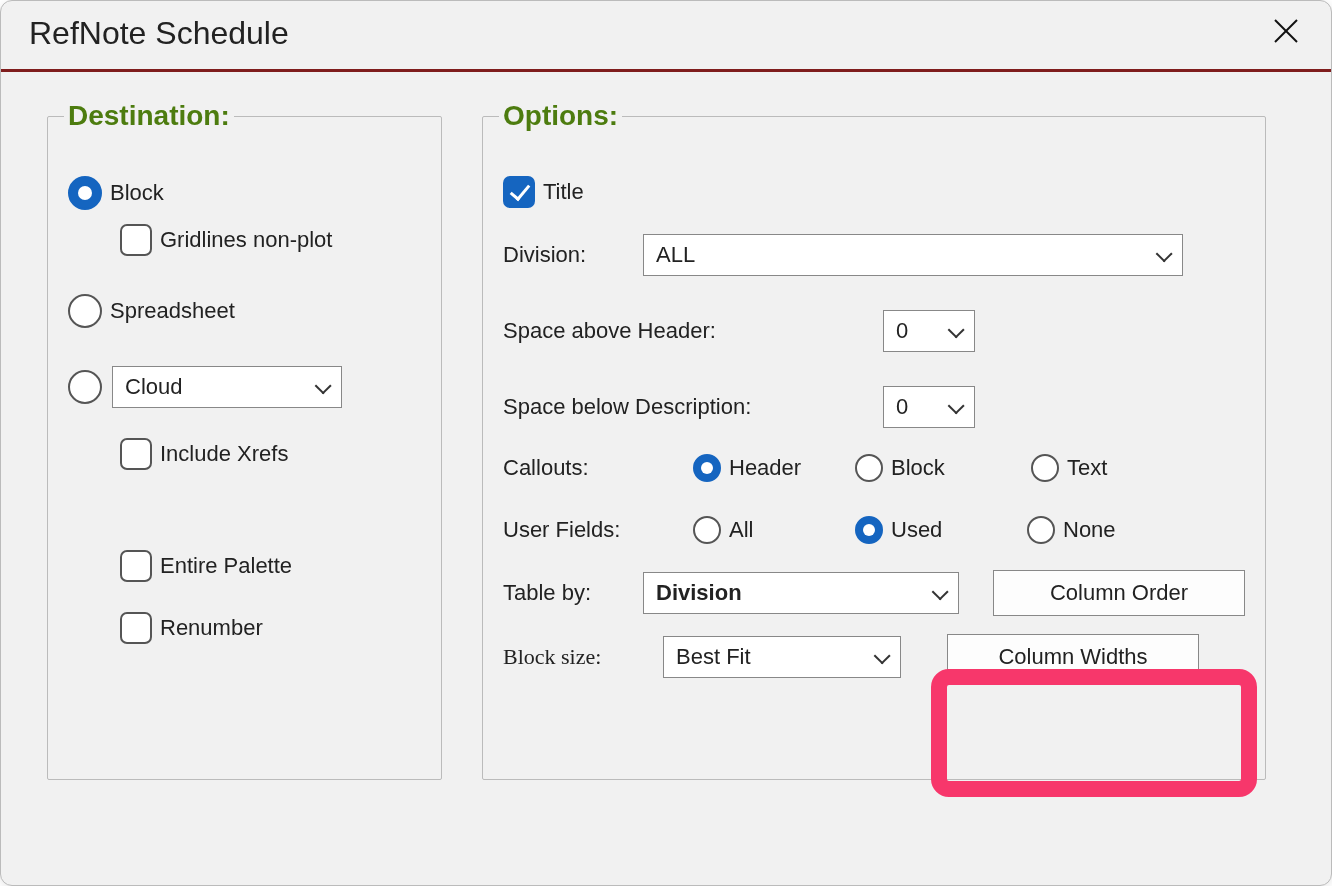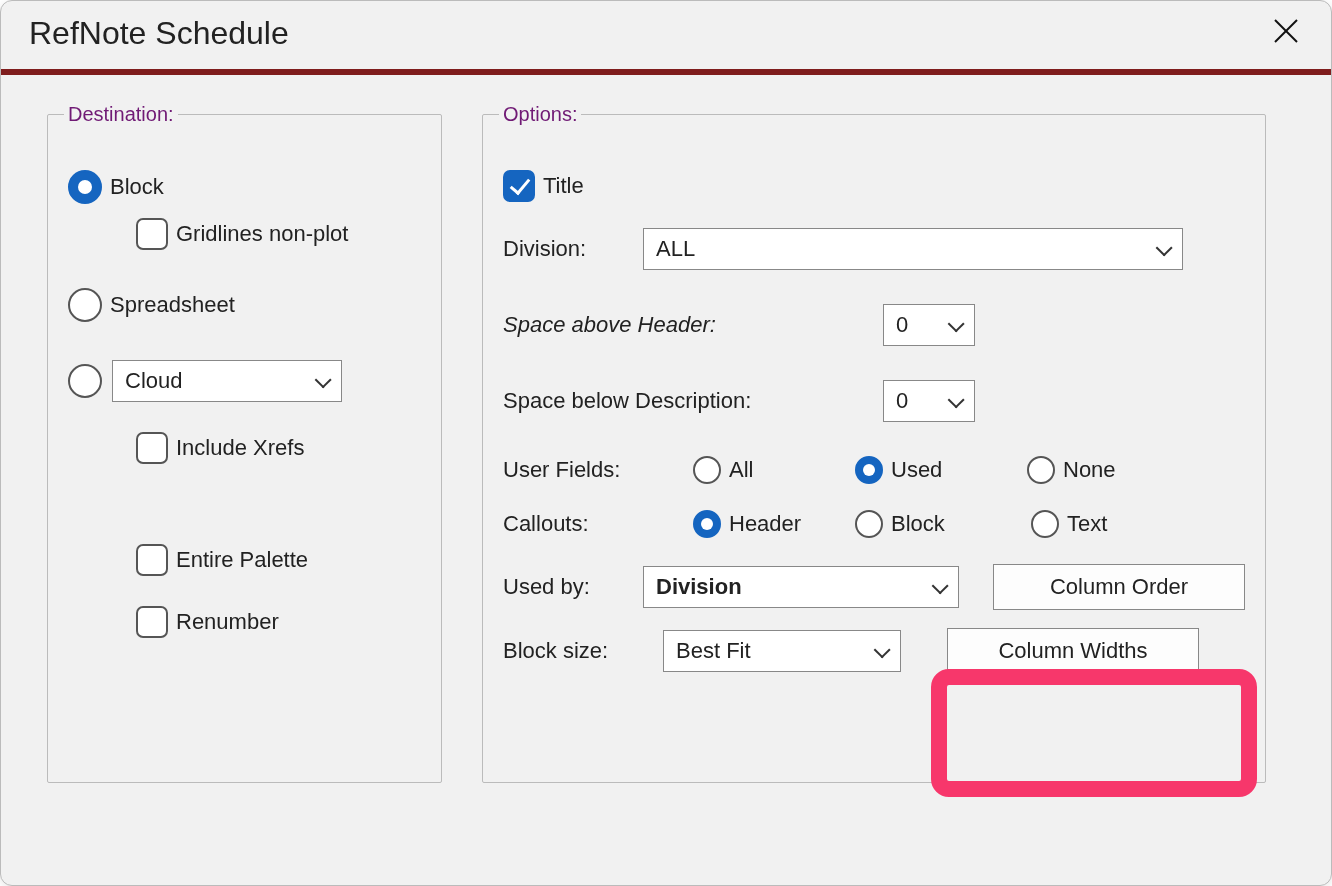--- a/index.html
+++ b/index.html
@@ -17,21 +17,21 @@
     border: 1px solid #bbb;
     border-radius: 12px;
     position: relative;
     box-shadow: 0 2px 8px rgba(0,0,0,0.1);
   }
   .titlebar {
     display: flex;
     align-items: center;
     justify-content: space-between;
     padding: 12px 24px 16px 28px;
-    border-bottom: 6px solid #7f1d1d;
+    border-bottom: 3px solid #7f1d1d;
   }
   .title-text {
     font-size: 32px;
     font-weight: 400;
     color: #222;
   }
   .close-x {
     font-size: 32px;
     font-weight: 300;
     line-height: 1;
@@ -45,24 +45,25 @@
   }
   fieldset {
     border: 1px solid #bbb;
     border-radius: 2px;
     margin: 0;
     padding: 20px 20px 30px 20px;
     background: #f1f1f1;
     position: relative;
   }
   fieldset legend {
-    font-size: 20px;
-    color: #701a75;
+    font-size: 28px;
+    color: #4d7c0f;
     padding: 0 4px;
     margin-left: -4px;
+    font-weight: bold;
   }
   .dest-fieldset {
     width: 395px;
     min-height: 680px;
   }
   .options-fieldset {
     width: 760px;
     min-height: 680px;
   }
   
@@ -171,21 +172,21 @@
     padding: 0 34px;
     cursor: pointer;
     font-size: 22px;
   }
   
   .row {
     display: flex;
     align-items: center;
   }
   .dest-row { margin-top: 18px; }
-  .dest-indent { margin-left: 68px; }
+  .dest-indent { margin-left: 52px; }
   .dest-gap { margin-top: 54px; }
   .opt-row {
     display: flex;
     align-items: center;
     margin-top: 26px;
   }
   .opt-label-col { width: 290px; }
   .radio-group {
     display: inline-flex;
     align-items: center;
@@ -283,84 +284,84 @@
 
       <div class="opt-row">
         <span class="opt-label-col" style="width:140px;">Division:</span>
         <div class="select" style="width:540px;">
           <span>ALL</span>
           <span class="chev"></span>
         </div>
       </div>
 
       <div class="opt-row" style="margin-top:34px;">
-        <span style="width:380px;font-style:italic;">Space above Header:</span>
+        <span style="width:380px;">Space above Header:</span>
         <div class="select" style="width:92px;">
           <span>0</span>
           <span class="chev"></span>
         </div>
       </div>
 
       <div class="opt-row" style="margin-top:34px;">
         <span style="width:380px;">Space below Description:</span>
         <div class="select" style="width:92px;">
           <span>0</span>
           <span class="chev"></span>
         </div>
       </div>
 
+      <div class="opt-row" style="margin-top:26px;">
+        <span style="width:190px;">Callouts:</span>
+        <div class="radio-group">
+          <label class="radio selected" style="width:132px;">
+            <span class="radio-circle"></span>
+            <span>Header</span>
+          </label>
+          <label class="radio" style="width:114px; margin-left:-32px;">
+            <span class="radio-circle"></span>
+            <span>Block</span>
+          </label>
+          <label class="radio">
+            <span class="radio-circle"></span>
+            <span>Text</span>
+          </label>
+        </div>
+      </div>
+
       <div class="opt-row" style="margin-top:34px;">
         <span style="width:190px;">User Fields:</span>
         <div class="radio-group">
           <label class="radio" style="width:100px;">
             <span class="radio-circle"></span>
             <span>All</span>
           </label>
           <label class="radio selected" style="width:110px;">
             <span class="radio-circle"></span>
             <span>Used</span>
           </label>
           <label class="radio">
             <span class="radio-circle"></span>
             <span>None</span>
           </label>
         </div>
       </div>
 
       <div class="opt-row" style="margin-top:26px;">
-        <span style="width:190px;">Callouts:</span>
-        <div class="radio-group">
-          <label class="radio selected" style="width:132px;">
-            <span class="radio-circle"></span>
-            <span>Header</span>
-          </label>
-          <label class="radio" style="width:114px; margin-left:-32px;">
-            <span class="radio-circle"></span>
-            <span>Block</span>
-          </label>
-          <label class="radio">
-            <span class="radio-circle"></span>
-            <span>Text</span>
-          </label>
-        </div>
-      </div>
-
-      <div class="opt-row" style="margin-top:26px;">
-        <span style="width:140px;">Used by:</span>
+        <span style="width:140px;">Table by:</span>
         <div class="select" style="width:316px;font-weight:bold;">
           <span>Division</span>
           <span class="chev"></span>
         </div>
         <div class="button" style="margin-left:34px; width:252px;">
           <span>Column Order</span>
         </div>
       </div>
 
       <div class="opt-row" style="margin-top:18px;">
-        <span style="width:160px;">Block size:</span>
+        <span style="width:160px;font-family:Liberation Serif, serif;">Block size:</span>
         <div class="select" style="width:238px;gap:24px;">
           <span>Best Fit</span>
           <span class="chev"></span>
         </div>
         <div class="button" style="margin-left:46px; width:252px;">
           <span>Column Widths</span>
         </div>
       </div>
 
     </fieldset>

